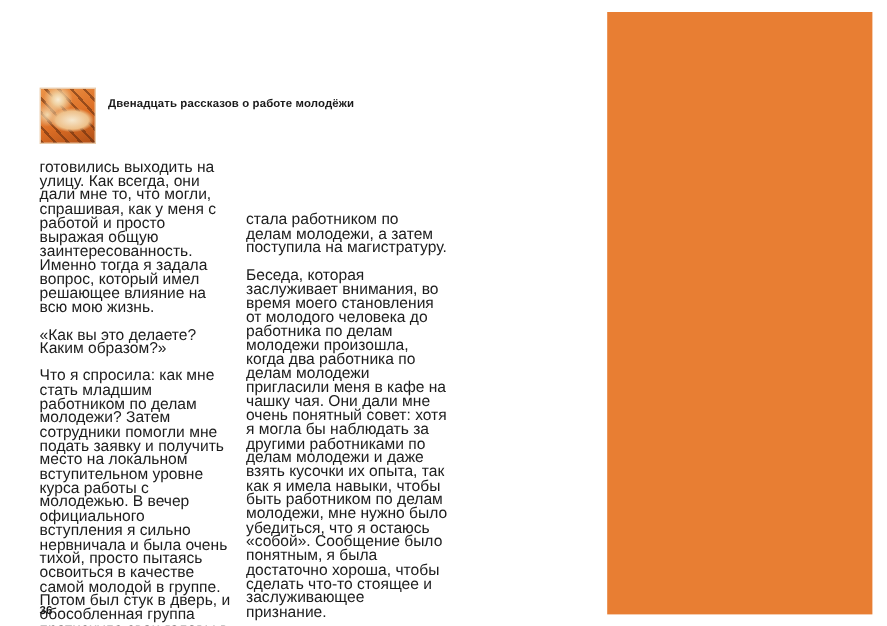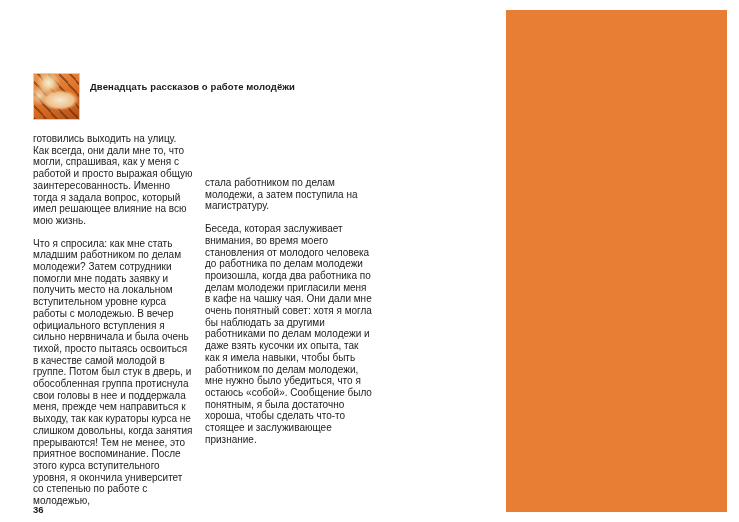--- a/index.html
+++ b/index.html
@@ -48,21 +48,21 @@
   }
 
   .text-column {
     position: absolute;
     top: 133px;
     color: #1c1c1c;
   }
   .text-column.col-left  { left: 33px;  width: 160px; }
   .text-column.col-right { left: 205px; width: 168px; margin-top: 44px; }
   .text-column p {
-    font-size: 10px;
+    font-size: 13px;
     line-height: 11.7px;
     margin-bottom: 11px;
     color: #1c1c1c;
   }
 
   .page-number {
     position: absolute;
     left: 33px;
     top: 504px;
     font-size: 9.5px;
@@ -85,20 +85,21 @@
 
 <div class="spread">
 
   <div class="header-row">
     <div class="chapter-thumbnail"></div>
     <div class="chapter-title">Двенадцать рассказов о работе молодёжи</div>
   </div>
 
   <div class="text-column col-left">
       <p>готовились выходить на улицу. Как всегда, они дали мне то, что могли, спрашивая, как у меня с работой и просто выражая общую заинтересованность. Именно тогда я задала вопрос, который имел решающее влияние на всю мою жизнь.</p>
+      <p>«Как вы это делаете? Каким образом?»</p>
       <p>Что я спросила: как мне стать младшим работником по делам молодежи? Затем сотрудники помогли мне подать заявку и получить место на локальном вступительном уровне курса работы с молодежью. В вечер официального вступления я сильно нервничала и была очень тихой, просто пытаясь освоиться в качестве самой молодой в группе. Потом был стук в дверь, и обособленная группа протиснула свои головы в нее и поддержала меня, прежде чем направиться к выходу, так как кураторы курса не слишком довольны, когда занятия прерываются! Тем не менее, это приятное воспоминание. После этого курса вступительного уровня, я окончила университет со степенью по работе с молодежью,</p>
     </div>
 
   <div class="text-column col-right">
       <p>стала работником по делам молодежи, а затем поступила на магистратуру.</p>
       <p>Беседа, которая заслуживает внимания, во время моего становления от молодого человека до работника по делам молодежи произошла, когда два работника по делам молодежи пригласили меня в кафе на чашку чая. Они дали мне очень понятный совет: хотя я могла бы наблюдать за другими работниками по делам молодежи и даже взять кусочки их опыта, так как я имела навыки, чтобы быть работником по делам молодежи, мне нужно было убедиться, что я остаюсь «собой». Сообщение было понятным, я была достаточно хороша, чтобы сделать что-то стоящее и заслуживающее признание.</p>
     </div>
 
   <div class="page-number">36</div>
 

